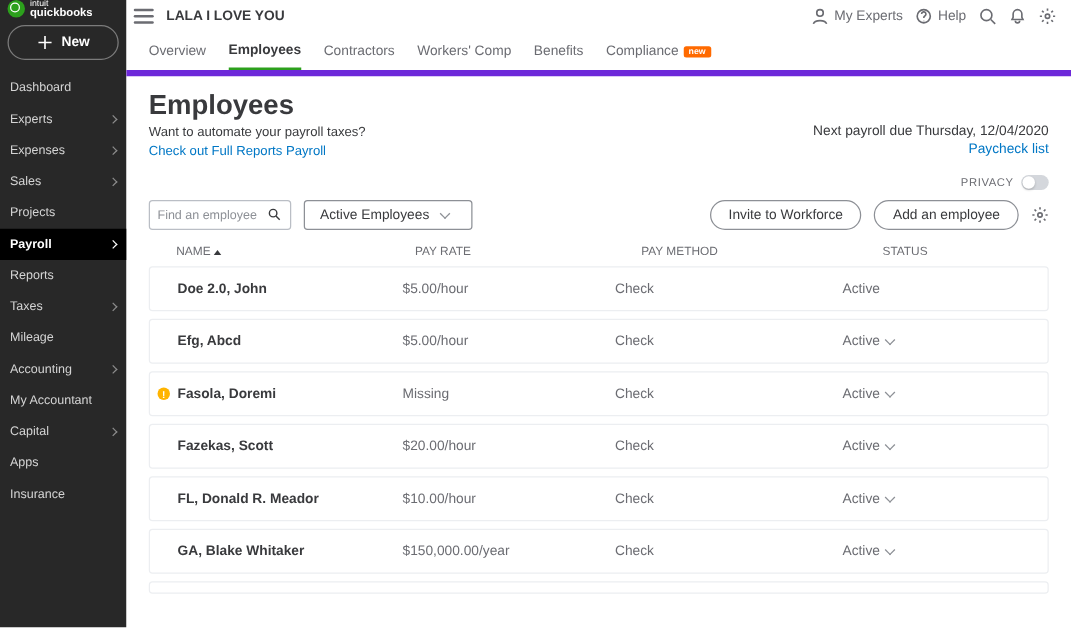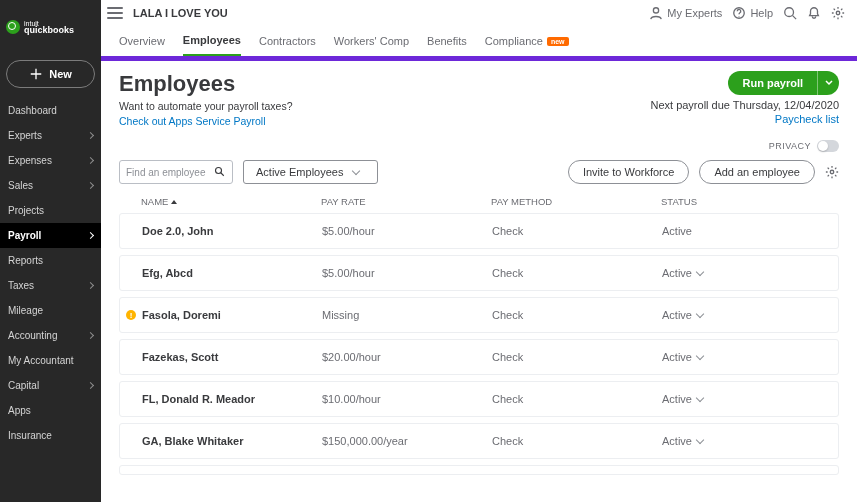--- a/index.html
+++ b/index.html
@@ -1,21 +1,21 @@
 <!DOCTYPE html>
 <html><head>
 <meta charset="utf-8">
 <style>
   * { box-sizing: border-box; margin: 0; padding: 0; }
   body { font-family: -apple-system, Segoe UI, Helvetica, Arial, sans-serif; font-size: 12px; color: #393a3d; width: 857px; height: 502px; overflow: hidden; background: #fff; }
   .app { display: flex; height: 100%; }
 
   
   .sidebar { width: 101px; background: #282828; color: #c7c7c7; display: flex; flex-direction: column; flex-shrink: 0; }
-  .logo-wrap { display: flex; align-items: flex-start; padding: 20px 6px; gap: 4px; }
+  .logo-wrap { display: flex; align-items: flex-start; padding: 0 6px; gap: 4px; }
   .logo-circle { width: 14px; height: 14px; border-radius: 50%; background: #2ca01c; position: relative; }
   .logo-circle::after { content: ''; width: 6px; height: 6px; border: 1.5px solid #fff; border-radius: 50%; position: absolute; top: 2px; left: 2px; }
   .logo-text { font-size: 7px; line-height: 7px; color: #fff; }
   .logo-text .brand { font-size: 9px; font-weight: 700; }
   .new-btn { margin: 6px 6px 10px; background: none; border: 1.5px solid #7b7b7b; border-radius: 18px; color: #fff; padding: 6px 0; display: flex; align-items: center; justify-content: center; gap: 6px; cursor: pointer; font-size: 11px; font-weight: 600; }
   .nav { list-style: none; text-align: center; }
   .nav li { padding: 7px 8px 7px 8px; font-size: 10px; display: flex; align-items: center; justify-content: space-between; cursor: pointer; color: #d4d4d4; }
   .nav li.active { background: #000; color: #fff; font-weight: 700; }
   .chev { width: 5px; height: 5px; border-right: 1.2px solid #8d8d8d; border-top: 1.2px solid #8d8d8d; transform: rotate(45deg); }
   .nav li.active .chev { border-color: #fff; }
@@ -58,25 +58,25 @@
   .toggle::after { content: ''; width: 10px; height: 10px; background: #fff; border-radius: 50%; position: absolute; top: 1px; left: 1px; box-shadow: 0 1px 2px rgba(0,0,0,0.2); }
 
   .controls-row { display: flex; align-items: center; gap: 10px; margin-bottom: 4px; }
   .search-box { border: 1.5px solid #babec5; border-radius: 3px; width: 114px; height: 24px; display: flex; align-items: center; padding: 0 6px; color: #8d9096; font-size: 10px; justify-content: space-between; }
   .filter-drop { border: 1.5px solid #8d9096; border-radius: 3px; height: 24px; display: flex; align-items: center; padding: 0 18px 0 12px; font-size: 11px; gap: 10px; cursor: pointer; }
   .spacer { flex: 1; }
   .btn-outline { background: #fff; border: 1.5px solid #8d9096; border-radius: 16px; padding: 5px 14px; font-size: 11px; cursor: pointer; color: #393a3d; }
   .gear { cursor: pointer; }
 
   
-  .col-headers { display: flex; padding: 8px 22px 6px; font-size: 9.5px; color: #6b6c72; gap: 0; }
+  .col-headers { display: flex; padding: 8px 22px 6px; font-size: 9.5px; color: #6b6c72; gap: 11px; }
   .c-name { flex: 0 0 180px; display: flex; align-items: center; gap: 3px; }
   .c-rate { flex: 0 0 170px; }
   .c-method { flex: 0 0 170px; }
-  .c-status { flex: 1; }
+  .c-status { flex: 1; margin-left: 12px; }
   .sort-arrow { width: 0; height: 0; border-left: 3px solid transparent; border-right: 3px solid transparent; border-bottom: 4px solid #393a3d; }
 
   .row { border: 1px solid #eceef1; border-radius: 3px; margin-bottom: 6px; display: flex; align-items: center; padding: 11px 22px; font-size: 11px; }
   .row .c-name { font-weight: 600; display: flex; align-items: center; gap: 6px; color: #393a3d;}
   .row .c-rate, .row .c-method, .row .c-status { color: #6b6c72; }
   .status-cell { display: flex; align-items: center; gap: 5px; color: #6b6c72; cursor: pointer; }
   .chev-down { width: 6px; height: 6px; border-right: 1.3px solid #8d9096; border-bottom: 1.3px solid #8d9096; transform: rotate(45deg); margin-top: -3px; }
   .warn-dot { width: 10px; height: 10px; background: #ffb400; border-radius: 50%; display: flex; align-items: center; justify-content: center; color: #fff; font-size: 8px; font-weight: 700; margin-left: -16px; }
 </style>
 </head>
@@ -204,34 +204,26 @@
         </div>
         <div class="tab">
           <span>Compliance</span>
           <span class="badge-new">new</span>
         </div>
       </div>
 
     <div class="content">
       <div class="header-row">
         <h1 class="page-title">Employees</h1>
-        <div class="run-group">
-          <button class="run-btn">Run payroll</button>
-          <button class="run-drop">
-            <svg width="10" height="10" viewBox="0 0 10 10">
-                <path d="M2 3l3 3 3-3" fill="none" stroke-width="1.5"></path>
-              </svg>
-          </button>
-        </div>
       </div>
 
       <div class="sub-row">
         <div class="promo">
           <span>Want to automate your payroll taxes?</span><br>
-          <a href="#">Check out Apps Service Payroll</a>
+          <a href="#">Check out Full Reports Payroll</a>
         </div>
         <div class="next-payroll">
           <span>Next payroll due Thursday, 12/04/2020</span>
           <a href="#">Paycheck list</a>
         </div>
       </div>
 
       <div class="privacy-row">
         <span>PRIVACY</span>
         <div class="toggle"></div>

